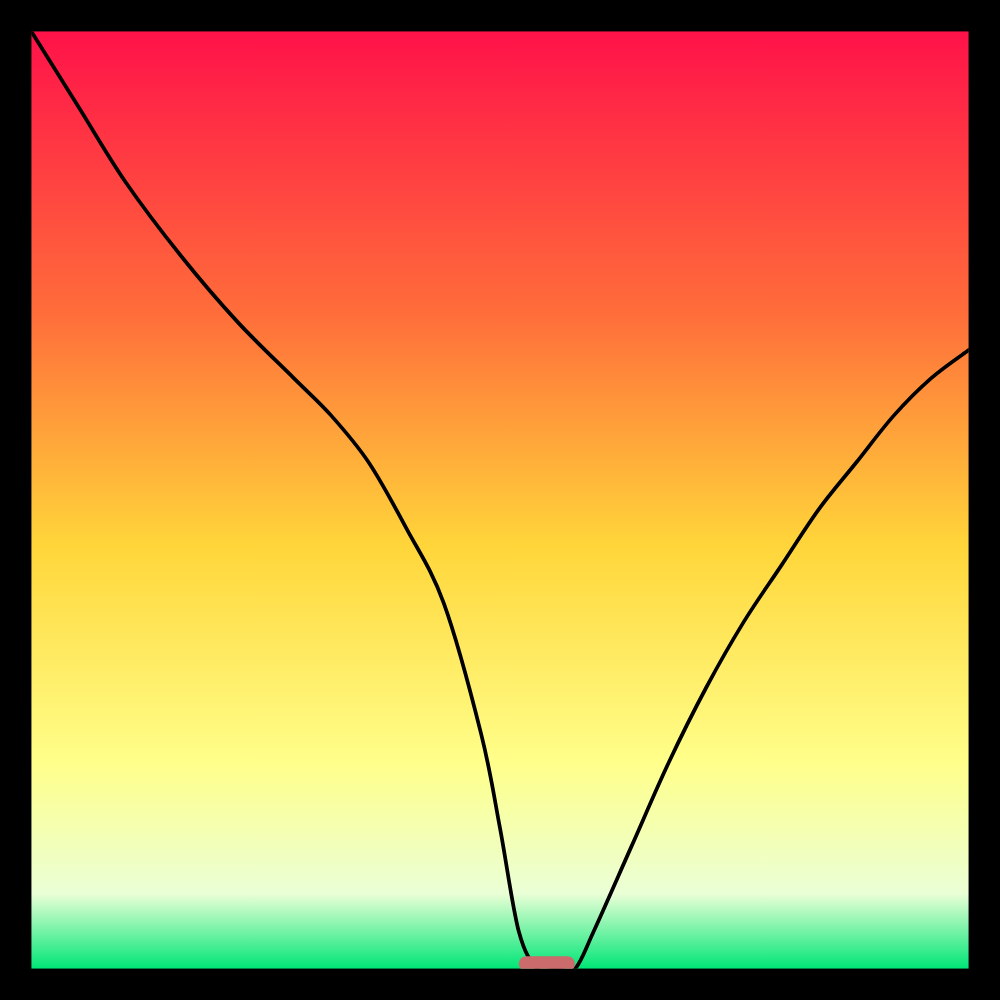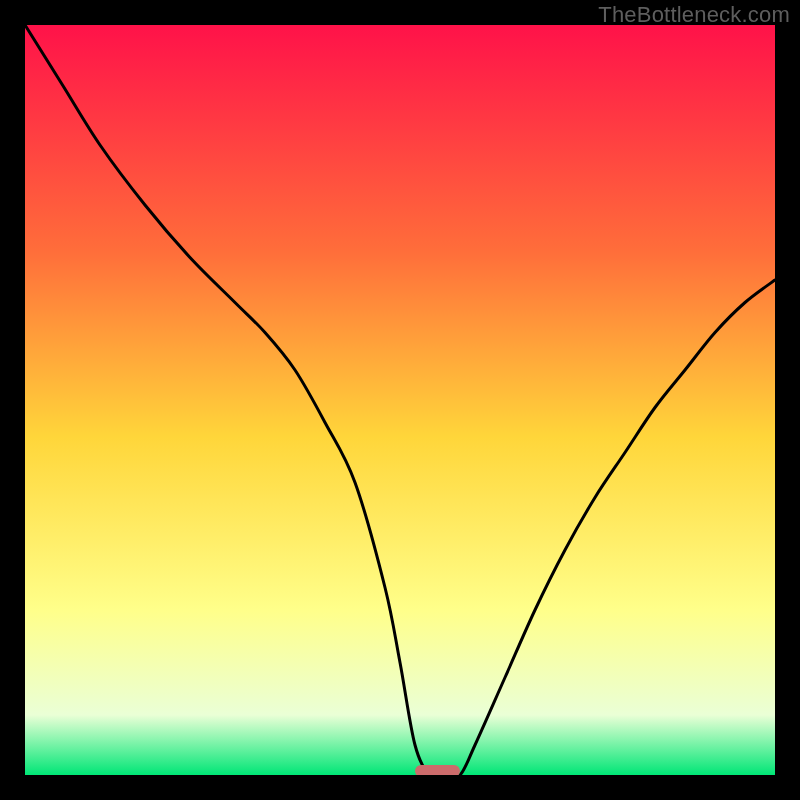--- a/index.html
+++ b/index.html
@@ -37,21 +37,20 @@
   .plot svg {
     display: block;
     width: 750px;
     height: 750px;
   }
 </style>
 </head>
 <body>
 
 <div class="frame">
-  <div class="watermark">TheBottleneck.com</div>
 
   <div class="plot">
     <svg viewBox="0 0 750 750" preserveAspectRatio="none">
       <defs>
         <linearGradient id="bg-grad" x1="0" y1="0" x2="0" y2="1">
           <stop id="g0" offset="0%" stop-color="#ff1249"></stop>
           <stop id="g1" offset="30%" stop-color="#ff6d3a"></stop>
           <stop id="g2" offset="55%" stop-color="#ffd63a"></stop>
           <stop id="g3" offset="78%" stop-color="#ffff8a"></stop>
           <stop id="g4" offset="92%" stop-color="#eaffd6"></stop>

